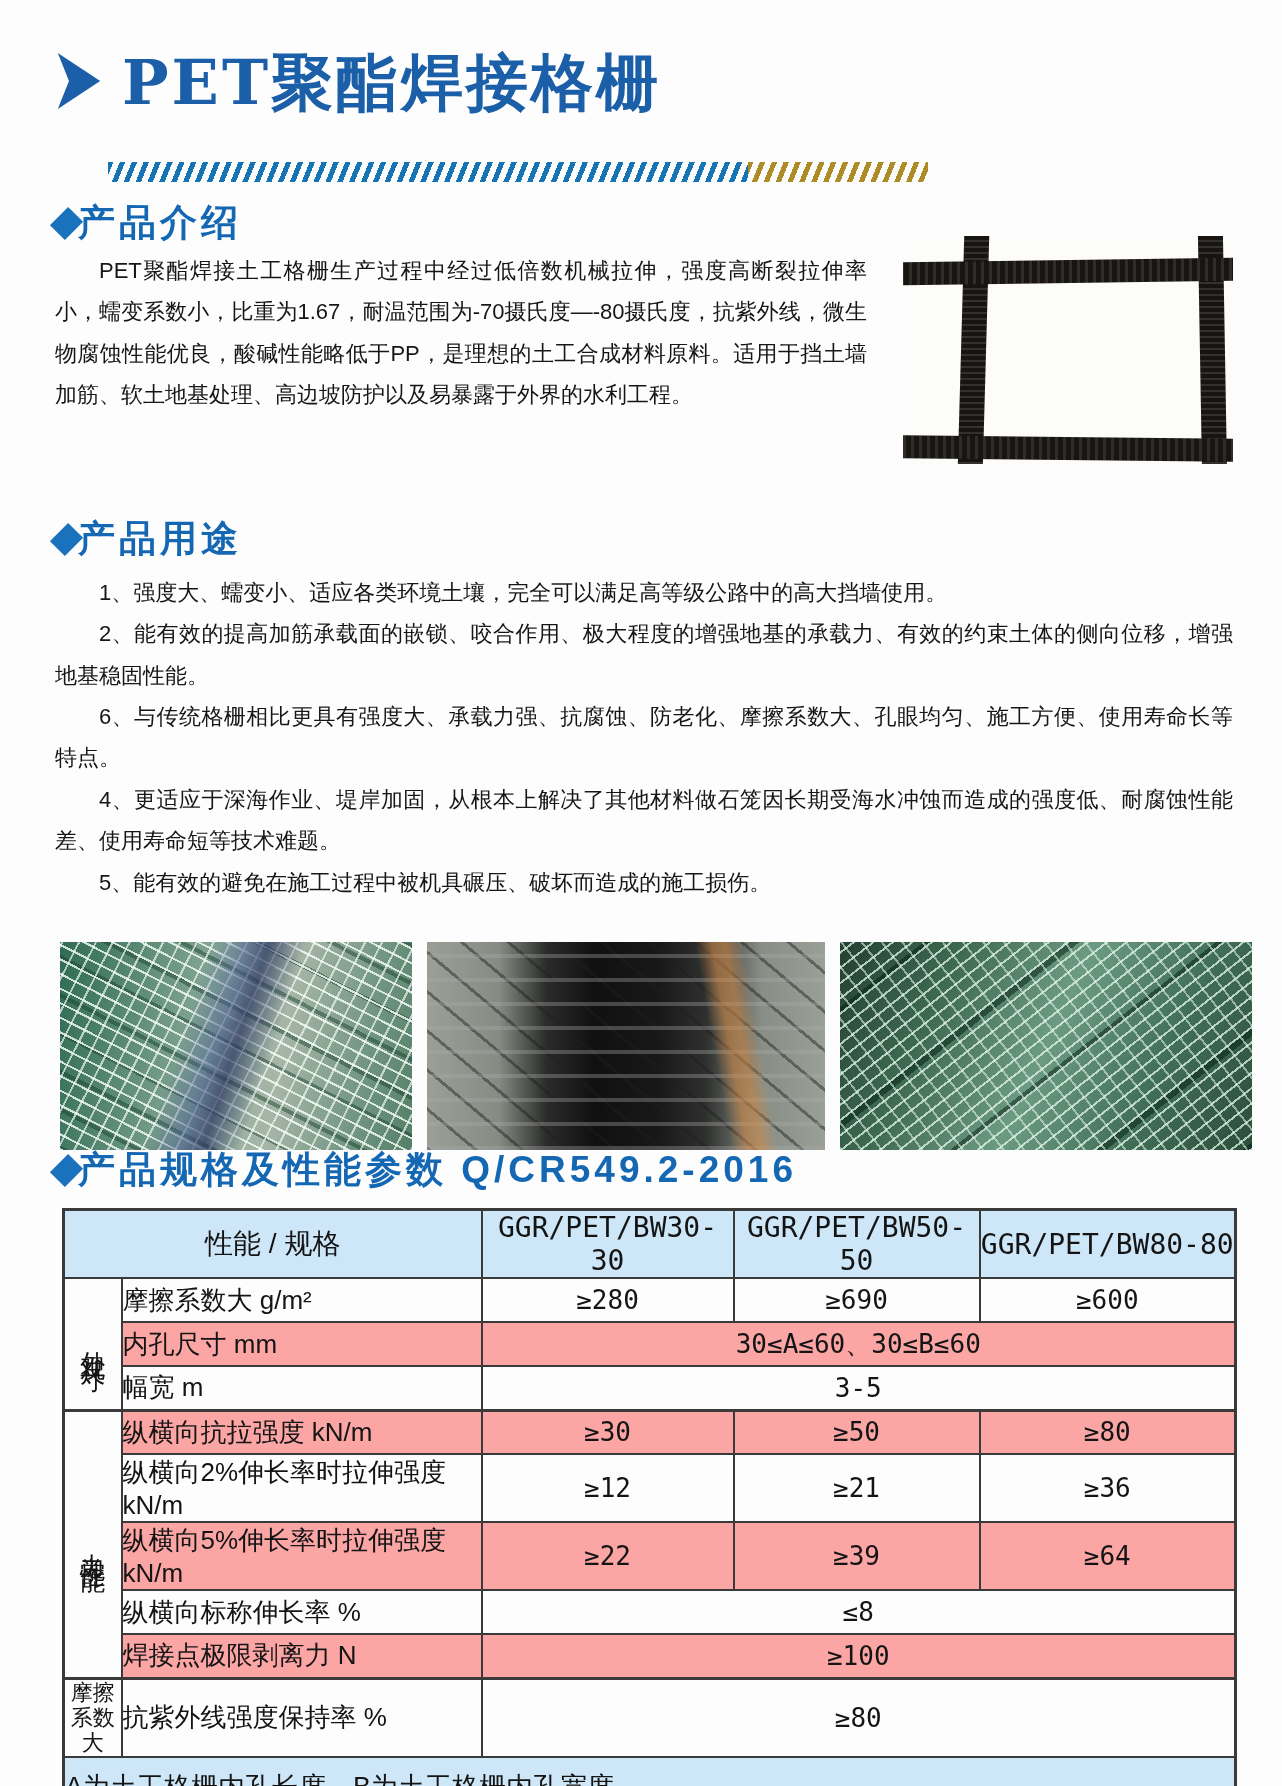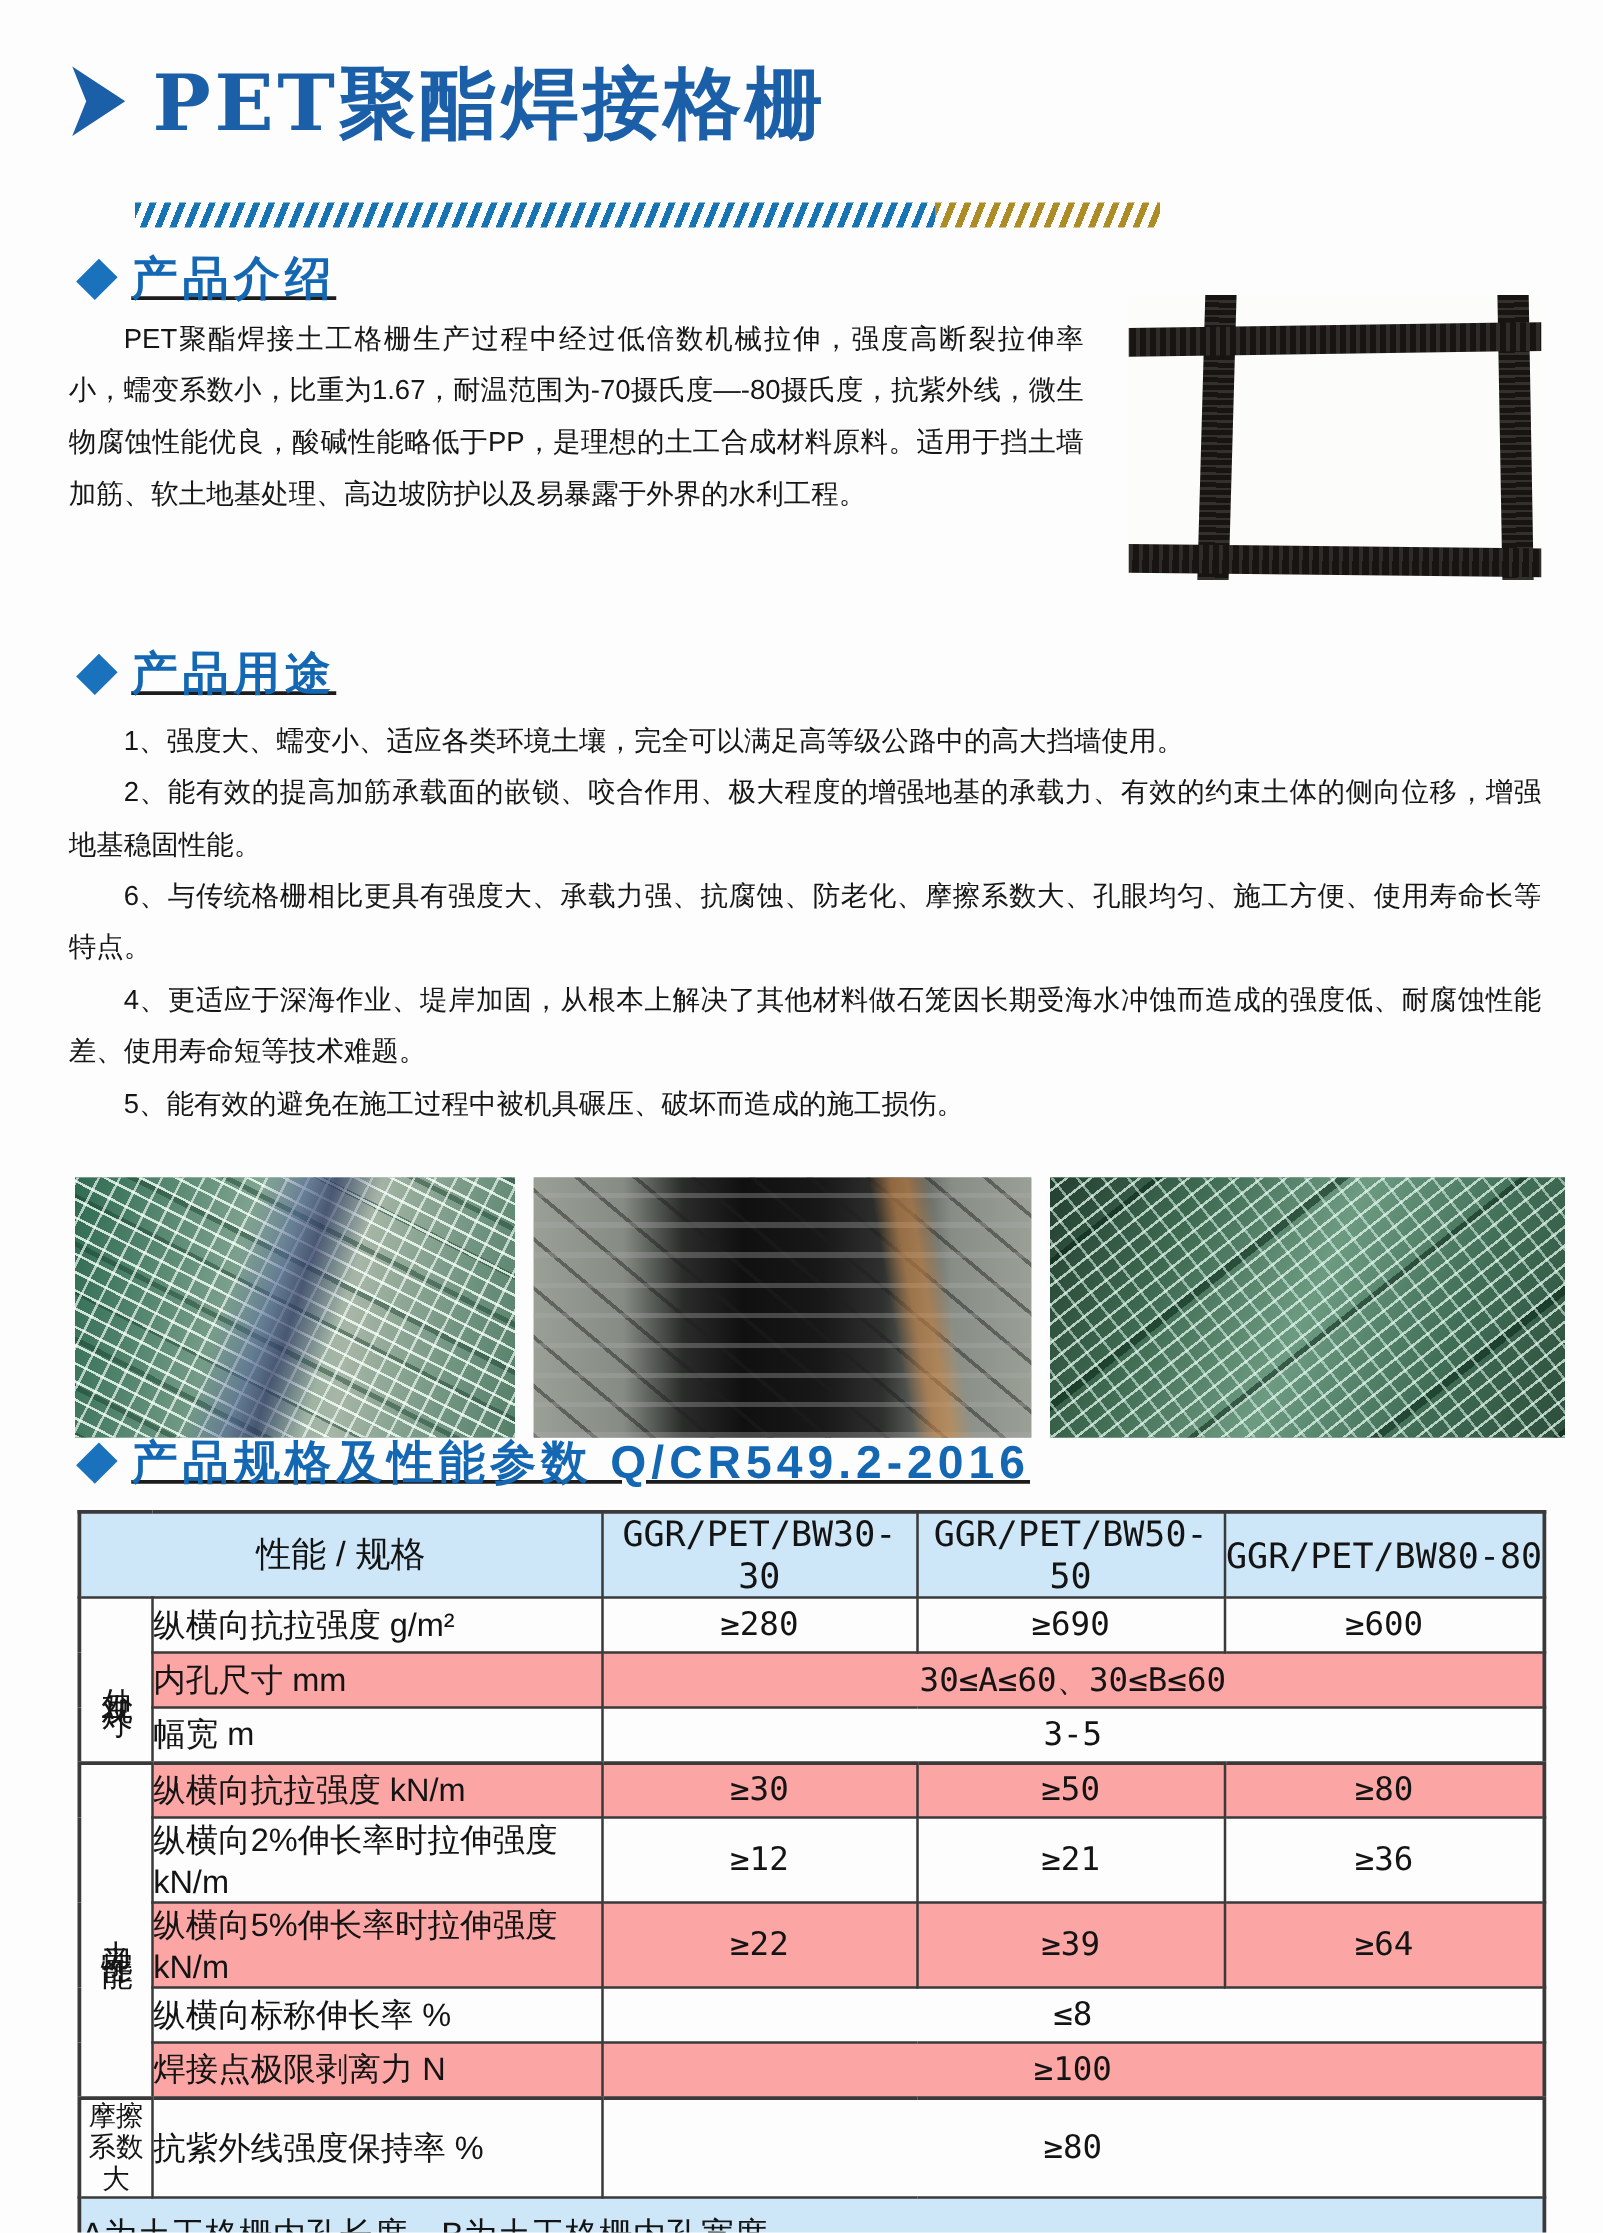--- a/index.html
+++ b/index.html
@@ -25,21 +25,21 @@
   .stripes-blue{
     width:640px;height:100%;
     background:repeating-linear-gradient(112deg,#1774b4 0 5px,transparent 5px 11px);
   }
   .stripes-gold{
     width:180px;height:100%;
     background:repeating-linear-gradient(112deg,#ad8c26 0 5px,transparent 5px 11px);
   }
 
   
-  .sec-head{display:flex;align-items:center;gap:16px;left:66px;text-decoration:underline;}
+  .sec-head{display:flex;align-items:center;left:55px;}
   .diamond-icon{
     width:23px;height:23px;background:#1a72bd;
     transform:rotate(45deg) scale(.92,1.12);flex:0 0 auto;
   }
   .sec-title{
     font-size:37px;font-weight:bold;color:#1467b2;
     letter-spacing:4px;white-space:nowrap;line-height:1.1;
   }
   #head-intro{top:203px;}
   #head-usage{top:519px;}
@@ -183,21 +183,21 @@
   </colgroup>
   <tbody>
       <tr>
         <th class="th-cell" colspan="2">性能 / 规格</th>
         <th class="th-cell mono">GGR/PET/BW30-30</th>
         <th class="th-cell mono">GGR/PET/BW50-50</th>
         <th class="th-cell mono">GGR/PET/BW80-80</th>
       </tr>
       <tr class="row-h">
         <td class="group-cell" rowspan="3"><span class="vtext">外观尺寸</span></td>
-        <td class="label-cell">纵横向抗拉强度 g/m²</td>
+        <td class="label-cell">摩擦系数大 g/m²</td>
         <td class="value-cell mono">≥280</td>
         <td class="value-cell mono">≥690</td>
         <td class="value-cell mono">≥600</td>
       </tr>
       <tr class="row-h">
         <td class="label-cell shade">内孔尺寸 mm</td>
         <td class="value-cell mono shade" colspan="3">30≤A≤60、30≤B≤60</td>
       </tr>
       <tr class="row-h">
         <td class="label-cell">幅宽 m</td>

